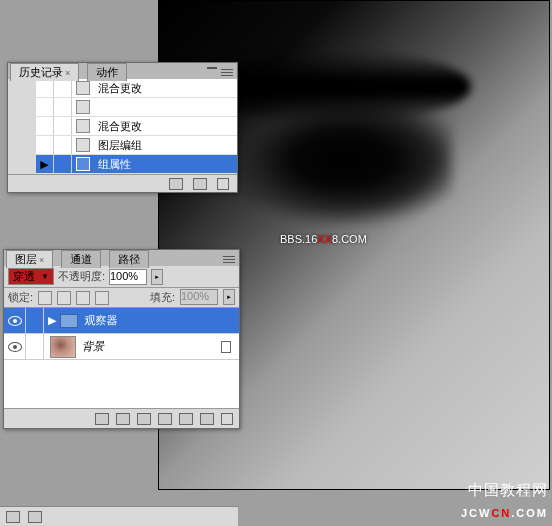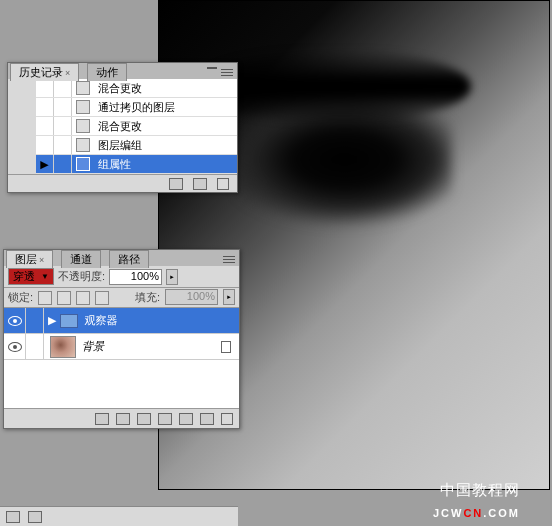--- a/index.html
+++ b/index.html
@@ -2,21 +2,21 @@
 <html><head>
 <meta charset="utf-8">
 <style>
 *{box-sizing:border-box;margin:0;padding:0;font-family:"Microsoft YaHei",SimSun,sans-serif;font-size:11px;}
 body{width:552px;height:526px;background:#9f9f9f;position:relative;overflow:hidden;}
 .canvas{position:absolute;left:158px;top:0;width:392px;height:490px;background:linear-gradient(135deg,#000 0%,#0a0a0a 20%,#555 40%,#999 55%,#bbb 70%,#d0d0d0 100%);border:1px solid #000;}
 .canvas::before{content:"";position:absolute;left:20%;top:15%;width:55%;height:35%;background:radial-gradient(ellipse 60% 40% at 50% 50%,#000 0%,#050505 40%,#222 70%,transparent 100%);filter:blur(6px);}
 .canvas::after{content:"";position:absolute;left:10%;top:10%;width:70%;height:15%;background:linear-gradient(180deg,transparent,#000 40%,#000 60%,transparent);border-radius:50%;filter:blur(4px);}
 .watermark-center{position:absolute;left:280px;top:230px;color:#fff;text-shadow:0 0 3px #000;font-size:14px;line-height:18px;}
 .watermark-center .red{color:#f00;}
-.watermark-bottom{position:absolute;bottom:4px;left:0;right:0;text-align:right;padding-right:32px;color:#fff;}
+.watermark-bottom{position:absolute;bottom:4px;left:0;right:0;text-align:right;padding-right:4px;color:#fff;}
 .watermark-bottom .cn{font-size:15px;letter-spacing:1px;display:block;}
 .watermark-bottom .en{font-size:19px;letter-spacing:2px;font-weight:bold;}
 .watermark-bottom .red{color:#e00;}
 
 .panel{position:absolute;background:#d9d9d9;border:1px solid #6a6a6a;box-shadow:1px 1px 4px rgba(0,0,0,.4);}
 .panel-tabs{display:flex;align-items:center;height:16px;background:#b8b8b8;position:relative;}
 .tab{padding:3px 8px;border:1px solid #888;border-bottom:none;background:#d9d9d9;margin-left:2px;margin-top:2px;height:18px;display:flex;align-items:center;}
 .tab.inactive{background:#b8b8b8;margin-left:8px;}
 .tab-close{margin-left:2px;font-size:9px;color:#666;}
 .panel-menu{position:absolute;right:2px;top:2px;width:16px;height:14px;display:flex;flex-direction:column;justify-content:center;gap:2px;padding:2px;}
@@ -33,21 +33,21 @@
 .hrow.sel .hicon{background:#5a8ae0;border-color:#fff;}
 .htext{padding-left:4px;}
 .history-footer{height:18px;display:flex;justify-content:flex-end;align-items:center;gap:10px;padding-right:8px;background:#d9d9d9;border-top:1px solid #999;}
 .ficon{width:14px;height:12px;border:1px solid #666;background:#ccc;}
 .trash{width:12px;height:12px;border:1px solid #666;}
 
 .layers-panel{left:3px;top:249px;width:237px;}
 .layers-opts{display:flex;align-items:center;height:22px;padding:2px 4px;gap:4px;border-bottom:1px solid #999;}
 .dropdown{display:flex;align-items:center;height:17px;border:1px solid #888;background:#b91c1c;padding:0 4px;}
 .dropdown .arrow{margin-left:6px;font-size:8px;}
-.pct-input{width:53px;height:16px;border:1px solid #888;background:#fff;text-align:right;padding-right:2px;}
+.pct-input{width:38px;height:16px;border:1px solid #888;background:#fff;text-align:right;padding-right:12px;}
 .pct-input.dis{background:#d0d0d0;color:#888;}
 .slider-btn{width:12px;height:16px;border:1px solid #888;background:#ccc;display:flex;align-items:center;justify-content:center;font-size:7px;}
 .lock-row{display:flex;align-items:flex-end;height:20px;padding:2px 4px;gap:5px;border-bottom:1px solid #999;}
 .lock-icon{width:14px;height:14px;border:1px solid #888;background:#ddd;}
 .layers-list{background:#fff;min-height:100px;}
 .lrow{display:flex;align-items:center;height:26px;border-bottom:1px solid #ccc;}
 .lrow.sel{background:#3874d6;color:#fff;}
 .eye-col{width:22px;height:100%;border-right:1px solid #ccc;display:flex;align-items:center;justify-content:center;}
 .eye{width:14px;height:10px;border:1px solid #555;border-radius:60%;position:relative;}
 .eye::after{content:"";position:absolute;left:4px;top:2px;width:4px;height:4px;background:#555;border-radius:50%;}
@@ -64,20 +64,23 @@
 .bottom-footer{position:absolute;left:0;bottom:0;width:238px;height:20px;background:#d9d9d9;border-top:1px solid #888;display:flex;align-items:center;gap:8px;padding:0 6px;}
 .lbl-sm{color:#444;}
 .marker{color:#000;}
 </style>
 </head>
 <body>
 
 <div class="canvas"></div>
 
 <div class="watermark-center">
+  <div>
+    <span>BBS.16</span><span class="red">XX</span><span>8.COM</span>
+  </div>
 </div>
 
 <div class="watermark-bottom">
   <span class="cn">中国教程网</span>
   <span class="en">
     <span>JCW</span><span class="red">CN</span><span>.COM</span>
   </span>
 </div>
 
 <div class="panel history-panel">
@@ -100,21 +103,20 @@
     <div class="hrow">
         <div class="hcol1"></div>
         <div class="hcol2"></div>
         <span class="hicon"></span>
         <span class="htext">混合更改</span>
       </div>
     <div class="hrow">
         <div class="hcol1"></div>
         <div class="hcol2"></div>
         <span class="hicon"></span>
-        <span class="htext">通过拷贝的图层</span>
       </div>
     <div class="hrow">
         <div class="hcol1"></div>
         <div class="hcol2"></div>
         <span class="hicon"></span>
         <span class="htext">混合更改</span>
       </div>
     <div class="hrow">
         <div class="hcol1"></div>
         <div class="hcol2"></div>

